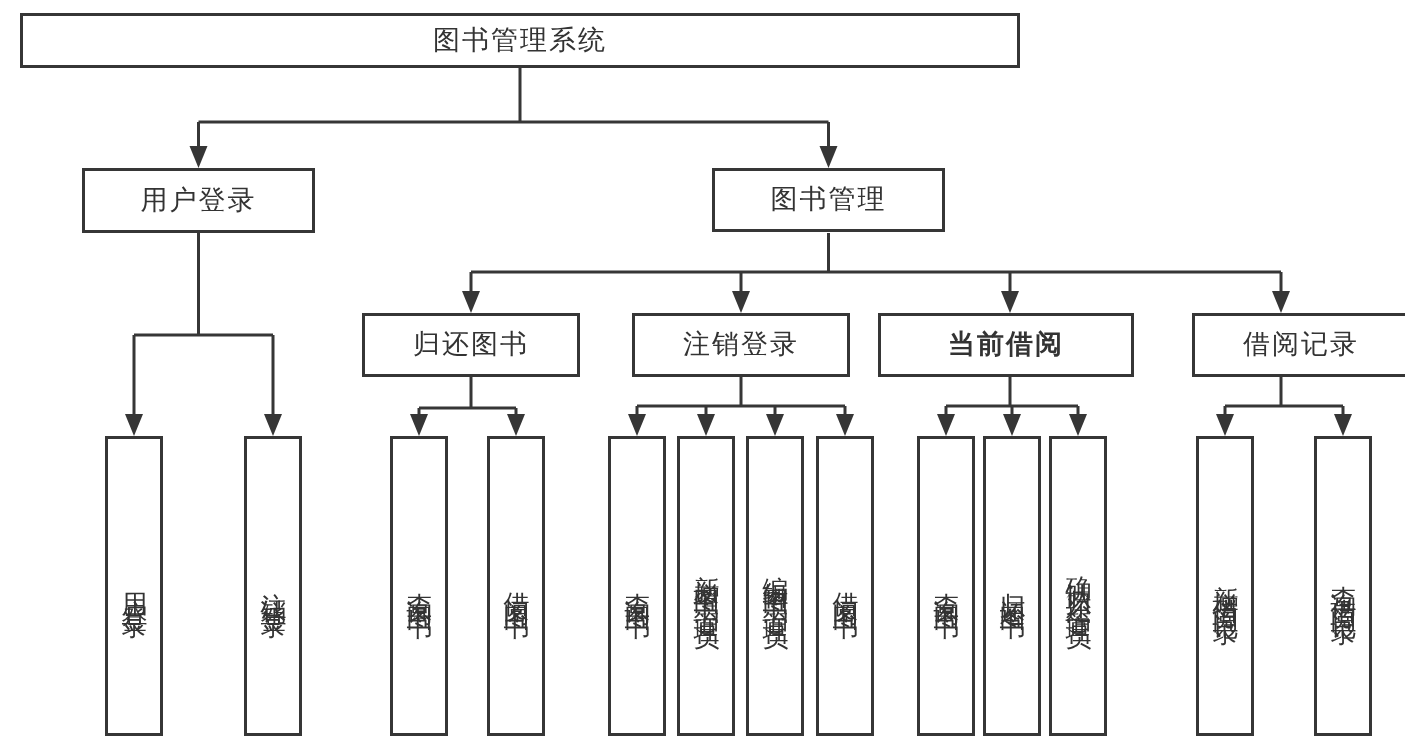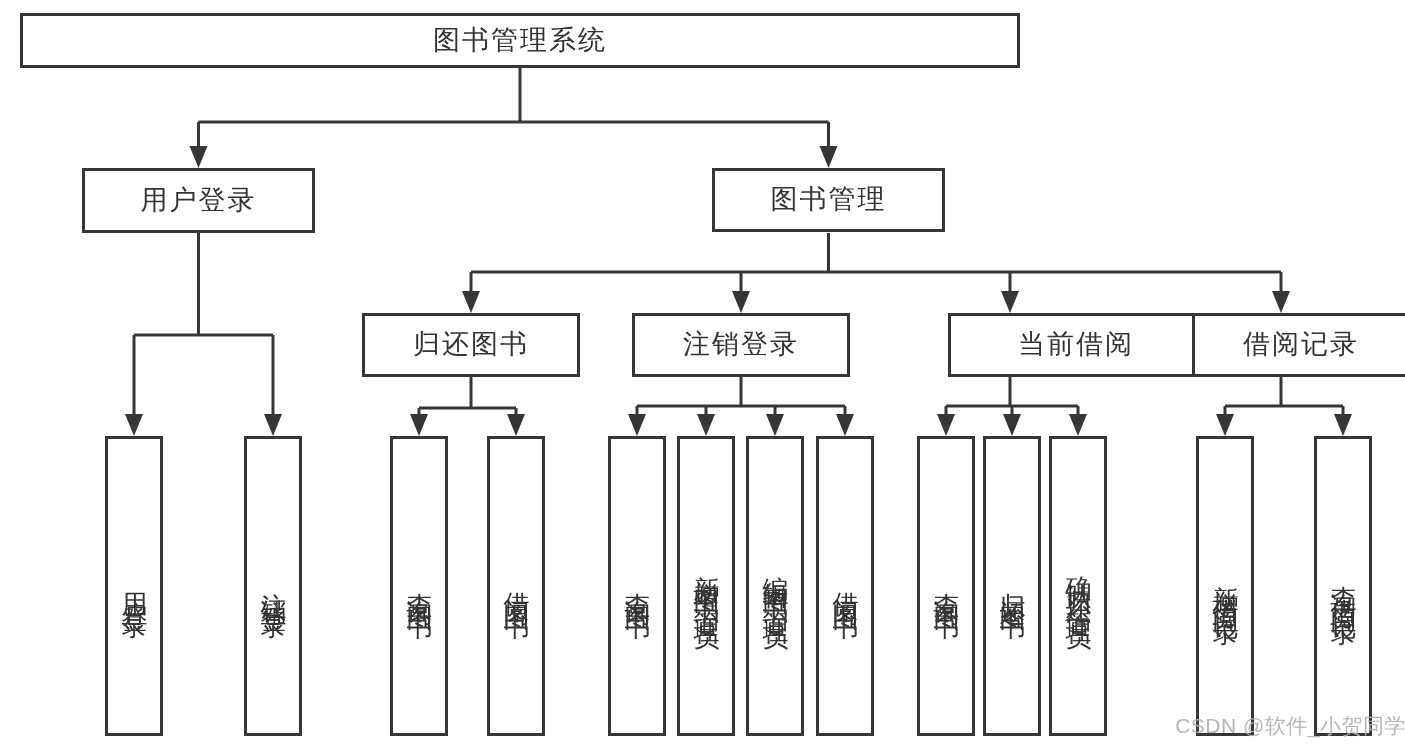--- a/index.html
+++ b/index.html
@@ -53,30 +53,29 @@
       <polygon points="1069,414 1087,414 1078,436" fill="#363636"></polygon>
       <polygon points="1216,414 1234,414 1225,436" fill="#363636"></polygon>
       <polygon points="1334,414 1352,414 1343,436" fill="#363636"></polygon>
     </svg>
   <div id="nodes">
       <div class="node" style="left: 20px; top: 13px; width: 1000px; height: 55px;">图书管理系统</div>
       <div class="node" style="left: 82px; top: 168px; width: 233px; height: 65px;">用户登录</div>
       <div class="node" style="left: 712px; top: 168px; width: 233px; height: 64px;">图书管理</div>
       <div class="node" style="left: 362px; top: 313px; width: 218px; height: 64px;">归还图书</div>
       <div class="node" style="left: 632px; top: 313px; width: 218px; height: 64px;">注销登录</div>
-      <div class="node" style="left: 948px; top: 313px; width: 256px; height: 64px;">当前借阅</div>
+      <div class="node" style="left: 878px; top: 313px; width: 256px; height: 64px; font-weight: bold;">当前借阅</div>
       <div class="node" style="left: 1172px; top: 313px; width: 218px; height: 64px; margin-left: 20px;">借阅记录</div>
       <div class="node v" style="left: 105px; top: 436px; width: 58px; height: 300px;">用户登录</div>
       <div class="node v" style="left: 244px; top: 436px; width: 58px; height: 300px;">注销登录</div>
       <div class="node v" style="left: 390px; top: 436px; width: 58px; height: 300px;">查询图书</div>
       <div class="node v" style="left: 487px; top: 436px; width: 58px; height: 300px;">借阅图书</div>
       <div class="node v" style="left: 608px; top: 436px; width: 58px; height: 300px;">查询图书</div>
       <div class="node v" style="left: 677px; top: 436px; width: 58px; height: 300px;">新增图书（管理员）</div>
       <div class="node v" style="left: 746px; top: 436px; width: 58px; height: 300px;">编辑图书（管理员）</div>
       <div class="node v" style="left: 816px; top: 436px; width: 58px; height: 300px;">借阅图书</div>
       <div class="node v" style="left: 917px; top: 436px; width: 58px; height: 300px;">查询图书</div>
       <div class="node v" style="left: 983px; top: 436px; width: 58px; height: 300px;">归还图书</div>
       <div class="node v" style="left: 1049px; top: 436px; width: 58px; height: 300px;">确认归还（管理员）</div>
       <div class="node v" style="left: 1196px; top: 436px; width: 58px; height: 300px;">新增借阅记录</div>
       <div class="node v" style="left: 1314px; top: 436px; width: 58px; height: 300px;">查询借阅记录</div>
     </div>
-  <div class="watermark">CSDN @软件_小贺同学</div>
 </div>
 
 </body></html>

